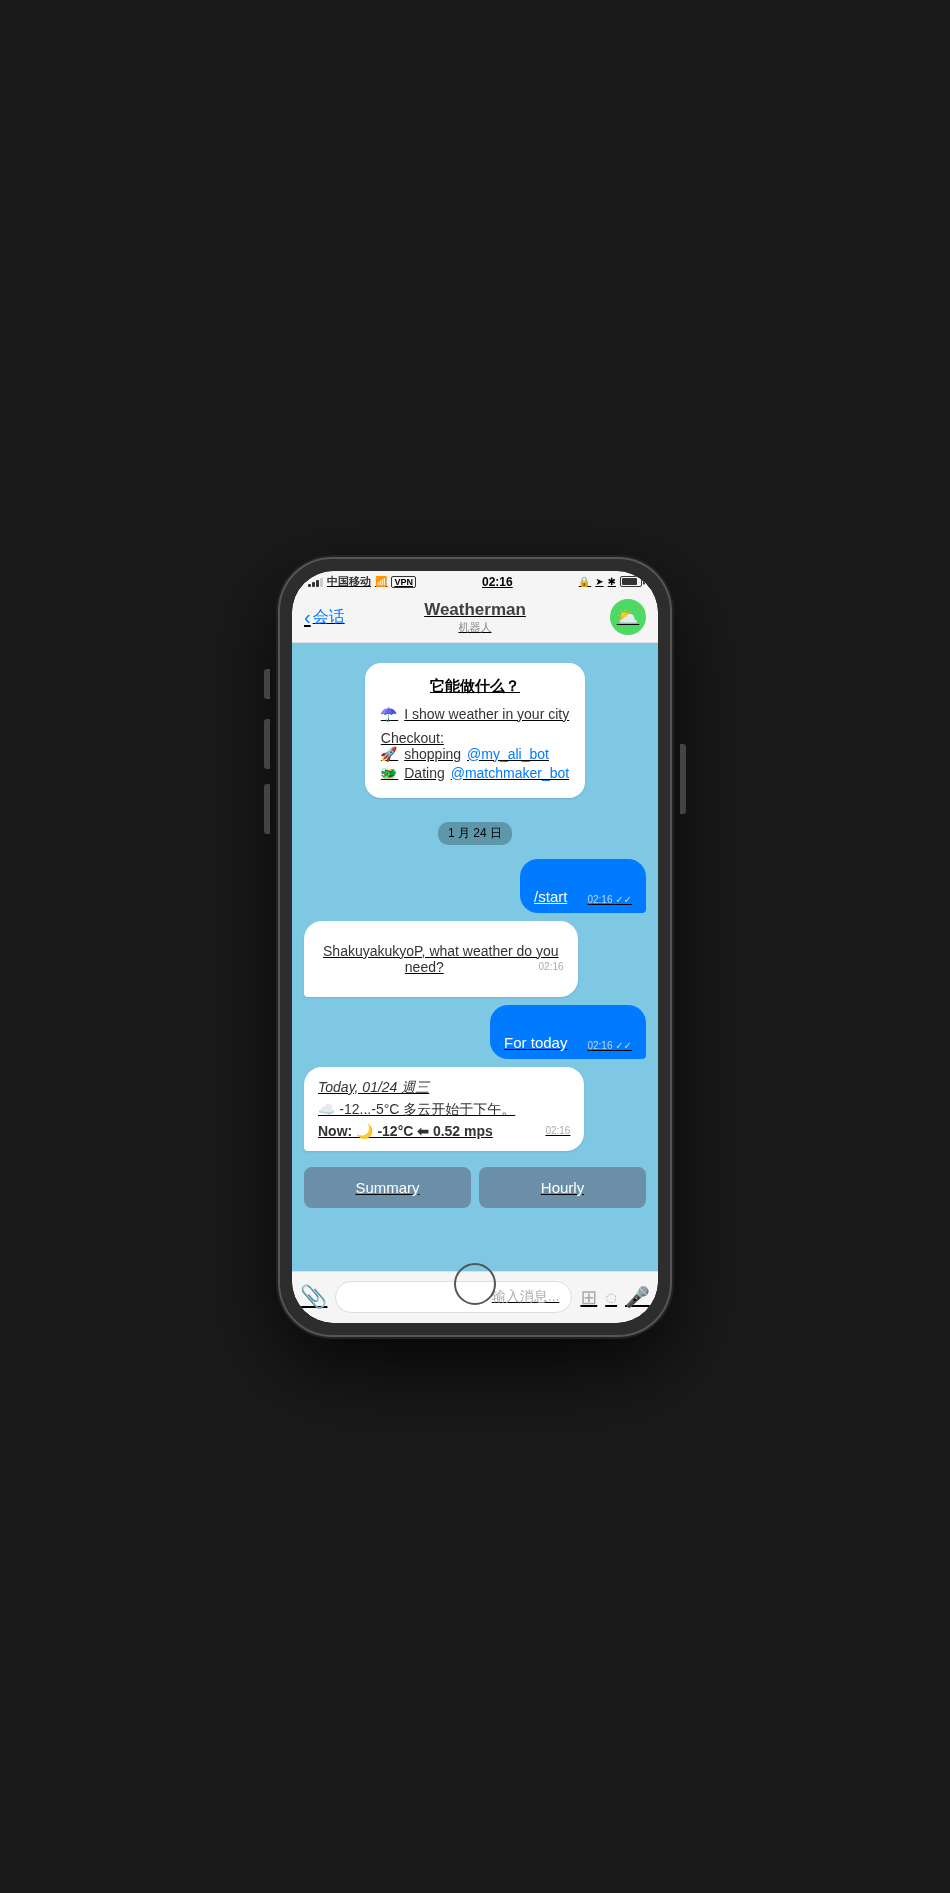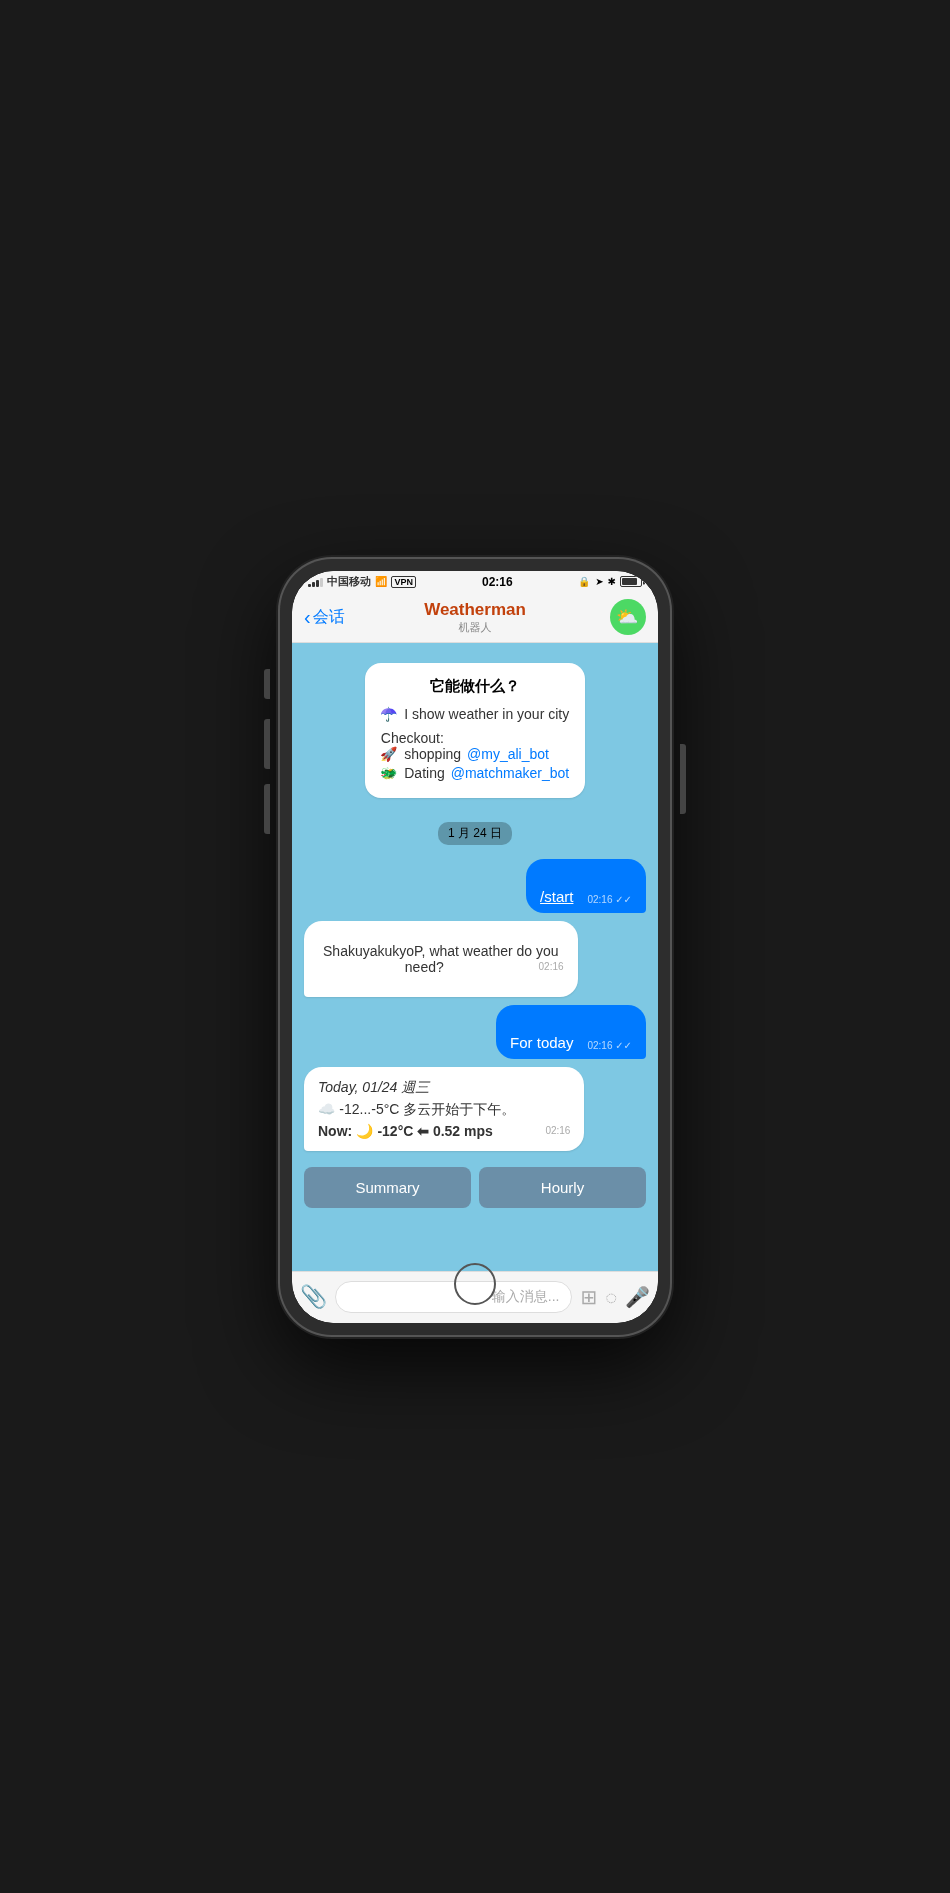--- a/index.html
+++ b/index.html
@@ -25,20 +25,21 @@
       position: relative;
     }
 
     .phone-inner {
       width: 100%;
       height: 100%;
       background: #1c1c1c;
       border-radius: 42px;
       overflow: hidden;
       position: relative;
+      text-decoration: underline;
     }
 
     
     .btn-left-top {
       position: absolute;
       left: -16px;
       top: 110px;
       width: 6px;
       height: 30px;
       background: #444;
@@ -173,21 +174,21 @@
     }
     .nav-center {
       flex: 1;
       display: flex;
       flex-direction: column;
       align-items: center;
     }
     .nav-title {
       font-size: 17px;
       font-weight: 600;
-      color: #c2410c;
+      color: #404040;
     }
     .nav-subtitle {
       font-size: 11px;
       color: #888;
     }
     .nav-right {
       min-width: 70px;
       display: flex;
       justify-content: flex-end;
     }
@@ -275,21 +276,21 @@
     .bubble-user {
       background: #007aff;
       color: #fff;
       border-radius: 18px 18px 4px 18px;
       padding: 8px 14px;
       max-width: 75%;
       align-self: flex-end;
       font-size: 15px;
       display: flex;
       align-items: flex-end;
-      gap: 14px;
+      gap: 20px;
     }
     .time-user {
       font-size: 10px;
       color: rgba(255,255,255,0.7);
       white-space: nowrap;
       align-self: flex-end;
       margin-top: 27px;
     }
 
     

